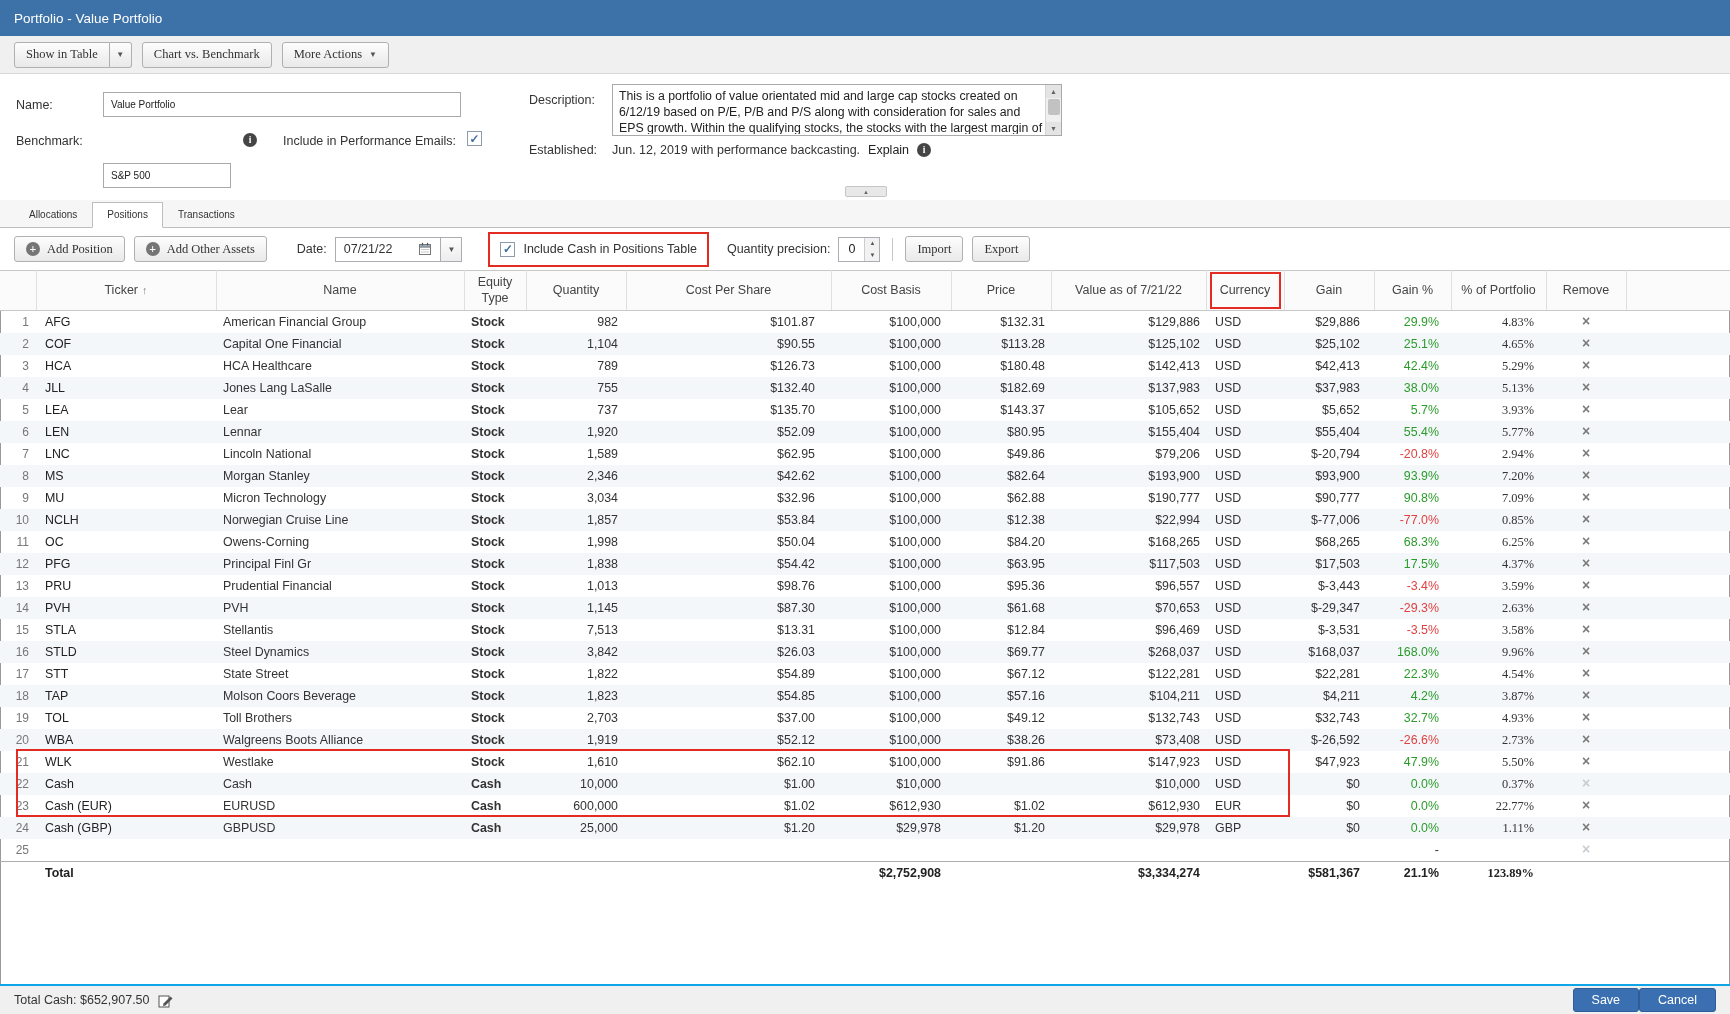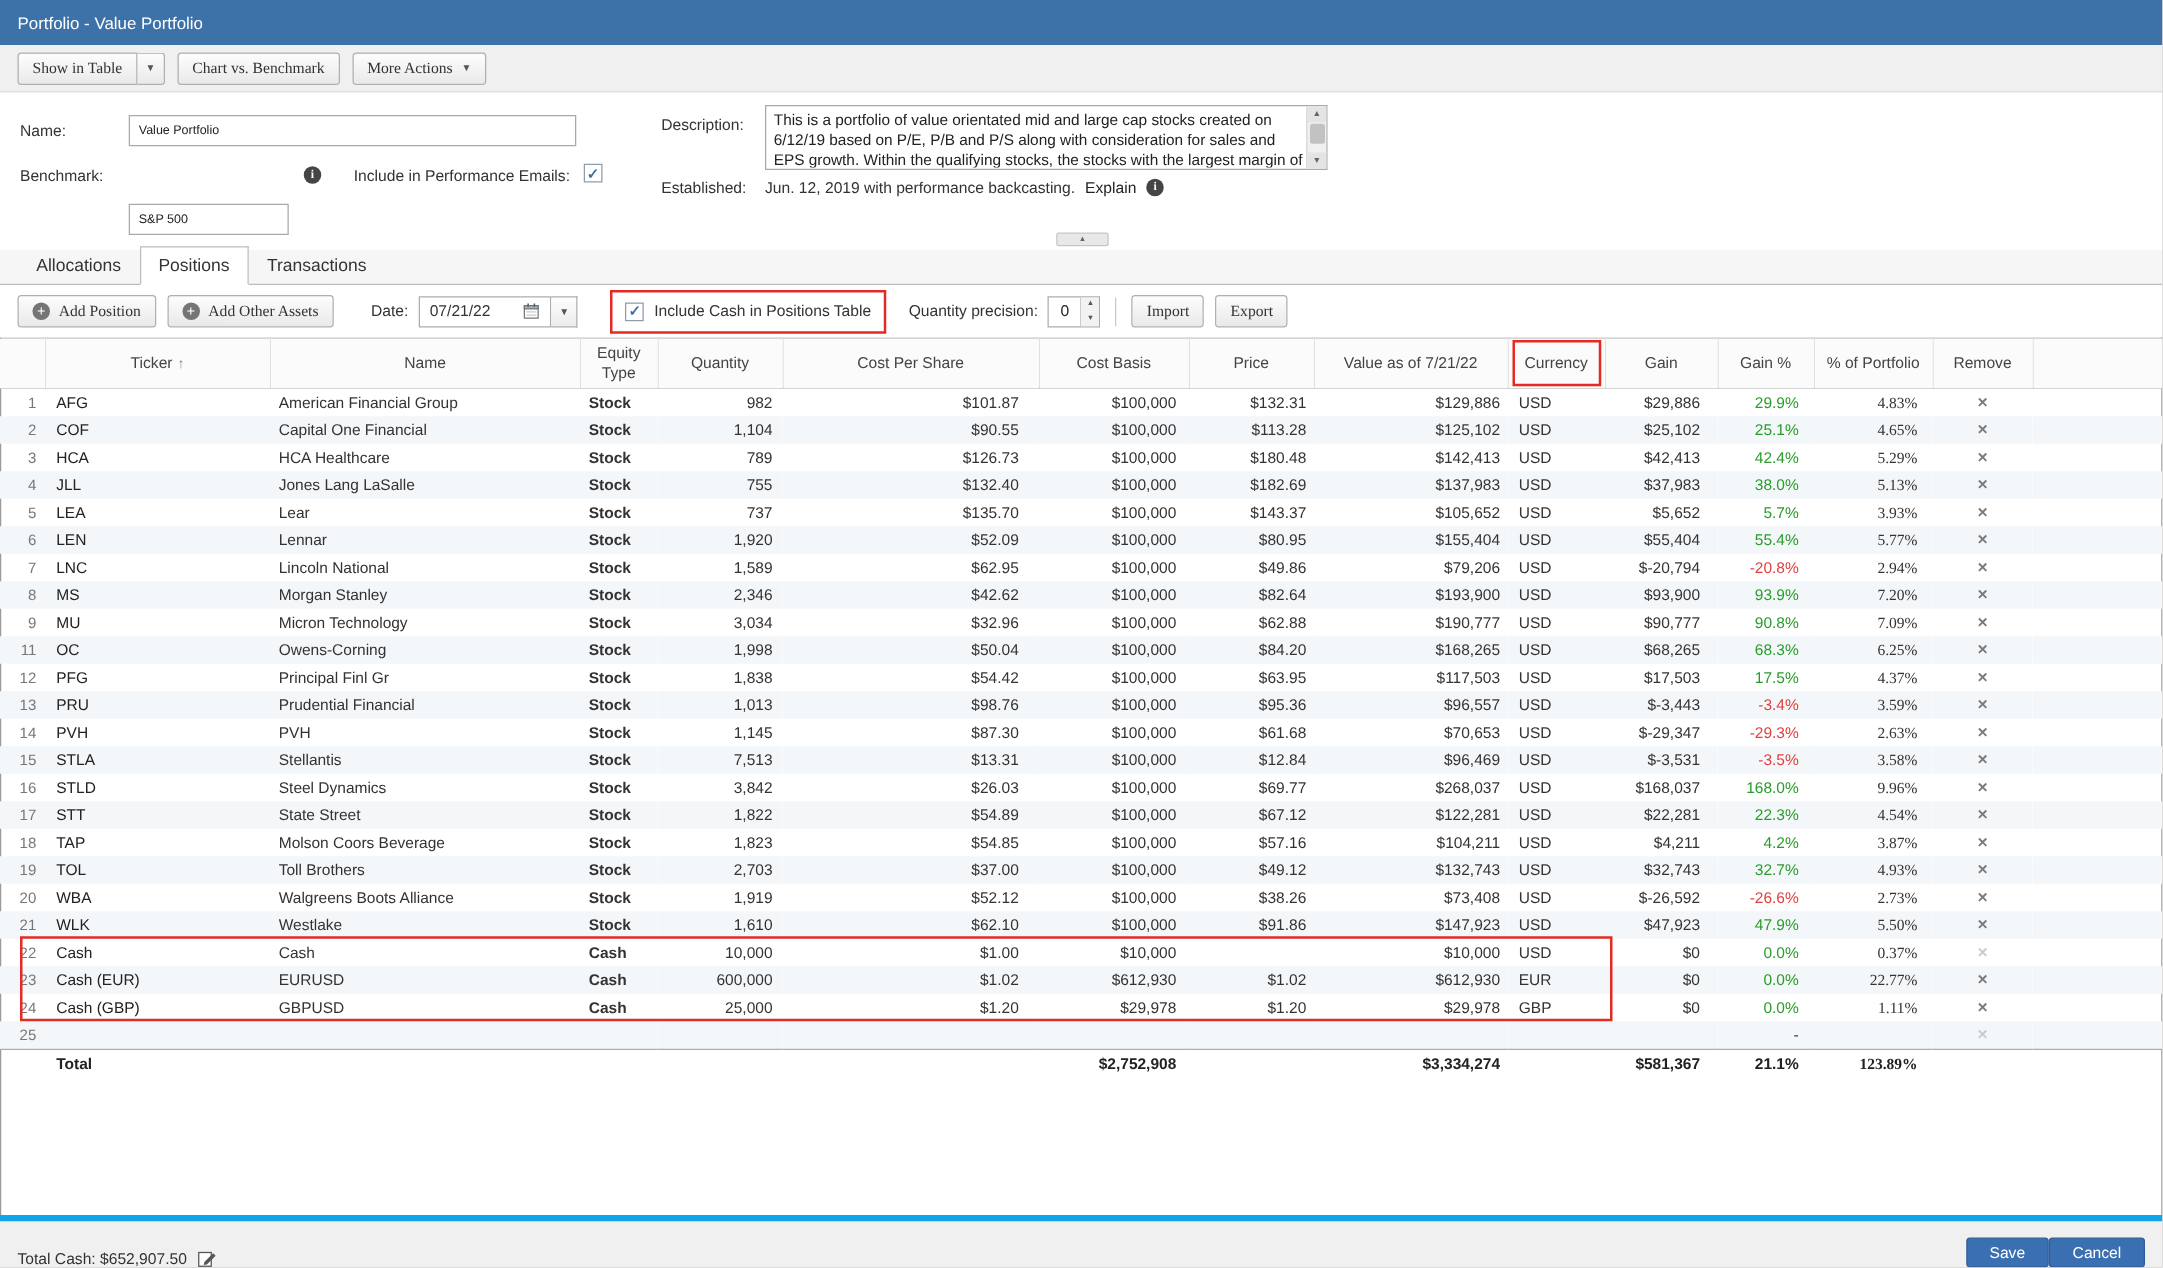--- a/index.html
+++ b/index.html
@@ -43,21 +43,21 @@
   .desc-scroll .arr.dn{position:absolute; bottom:0; width:100%;}
   .desc-scroll .thumb{position:absolute; top:14px; left:2px; width:12px; height:16px; background:#c2c2c2; border-radius:2px;}
   .established-line{position:absolute; left:612px; top:143px; display:flex; align-items:center; gap:8px;}
   .collapse-pill{position:absolute; left:845px; top:112px; width:42px; height:11px; background:#e8e8e8;
                  border:1px solid #c6c6c6; border-radius:2px; display:flex; align-items:center; justify-content:center;
                  font-size:6px; color:#666;}
 
   
   .tab-strip-row{position:absolute; top:200px; left:0; width:100%; height:28px; background:#f6f6f6;
                  border-bottom:1px solid #bdbdbd; display:flex; align-items:flex-end; padding-left:14px;}
-  .tab{padding:6px 14px 7px; font-size:14px; color:#333; border:1px solid transparent; margin-bottom:-1px; cursor:default;}
+  .tab{padding:6px 14px 7px; font-size:10px; color:#333; border:1px solid transparent; margin-bottom:-1px; cursor:default;}
   .tab.active{background:#fff; border:1px solid #bdbdbd; border-bottom:1px solid #fff;}
 
   
   .positions-toolbar{position:absolute; top:228px; left:0; width:100%; height:42px; background:#fff;
                      display:flex; align-items:center; padding-left:14px;}
   .round-plus{display:inline-flex; width:14px; height:14px; border-radius:50%; background:#757575; color:#fff;
               align-items:center; justify-content:center; font-size:12px; line-height:1; font-weight:bold;}
   .date-label{margin-left:30px;}
   .date-box{margin-left:8px; display:inline-flex; align-items:center; height:25px; border:1px solid #abadb3;
             background:#fff; padding:0 8px; gap:26px;}
@@ -100,22 +100,22 @@
   .x{color:#7b7b7b; font-weight:bold; font-size:14px; cursor:default;}
   .x.disabled{color:#c7ccd1;}
   .sort{color:#8a8a8a; font-size:11px; margin-left:4px;}
   .total-row td{height:22px; line-height:22px; border-top:1px solid #adadad; font-weight:bold; color:#222;}
   .total-label{padding-left:9px; text-align:left;}
   .hl-currency::after{content:""; position:absolute; inset:1px 3px; border:2px solid var(--c-hl); pointer-events:none;}
   .hl-cash-rows{position:absolute; left:16px; top:479px; width:1274px; height:68px;
                 border:2px solid var(--c-hl); pointer-events:none; z-index:5;}
 
   
-  .footer{position:absolute; bottom:0; left:0; width:100%; height:42px; background:#f0f0f0;
-          border-top:5px solid #0ea5e9; display:flex; align-items:flex-end; padding:0 14px;}
+  .footer{position:absolute; bottom:0; left:0; width:100%; height:30px; background:#f0f0f0;
+          border-top:2px solid #0ea5e9; display:flex; align-items:center; padding:0 14px;}
   .footer-left{display:flex; align-items:center; gap:8px;}
   .footer-right{margin-left:auto; display:flex; align-items:center; }
   .blue-btn{height:24px; padding:0 18px; background:var(--c-accent); color:#fff; border:1px solid #2e5d99;
             border-radius:3px; font-size:12.5px; font-family:"Liberation Sans", sans-serif; cursor:default;}
   .edit-icon-box{display:inline-flex; align-items:center; justify-content:center;}
 </style>
 </head>
 <body>
 
 <div class="page">
@@ -422,20 +422,37 @@
             <td class="c-price a-r">$62.88</td>
             <td class="c-value a-r">$190,777</td>
             <td class="c-cur">USD</td>
             <td class="c-gain a-r">$90,777</td>
             <td class="c-gainpct a-r pos">90.8%</td>
             <td class="c-pct a-r">7.09%</td>
             <td class="c-remove"><span class="x">×</span></td>
             <td class="c-fill"></td>
           </tr>
           <tr>
+            <td class="c-num">10</td>
+            <td class="c-ticker">NCLH</td>
+            <td class="c-name">Norwegian Cruise Line</td>
+            <td class="c-equity">Stock</td>
+            <td class="c-qty a-r">1,857</td>
+            <td class="c-cps a-r">$53.84</td>
+            <td class="c-cb a-r">$100,000</td>
+            <td class="c-price a-r">$12.38</td>
+            <td class="c-value a-r">$22,994</td>
+            <td class="c-cur">USD</td>
+            <td class="c-gain a-r">$-77,006</td>
+            <td class="c-gainpct a-r neg">-77.0%</td>
+            <td class="c-pct a-r">0.85%</td>
+            <td class="c-remove"><span class="x">×</span></td>
+            <td class="c-fill"></td>
+          </tr>
+          <tr>
             <td class="c-num">11</td>
             <td class="c-ticker">OC</td>
             <td class="c-name">Owens-Corning</td>
             <td class="c-equity">Stock</td>
             <td class="c-qty a-r">1,998</td>
             <td class="c-cps a-r">$50.04</td>
             <td class="c-cb a-r">$100,000</td>
             <td class="c-price a-r">$84.20</td>
             <td class="c-value a-r">$168,265</td>
             <td class="c-cur">USD</td>

